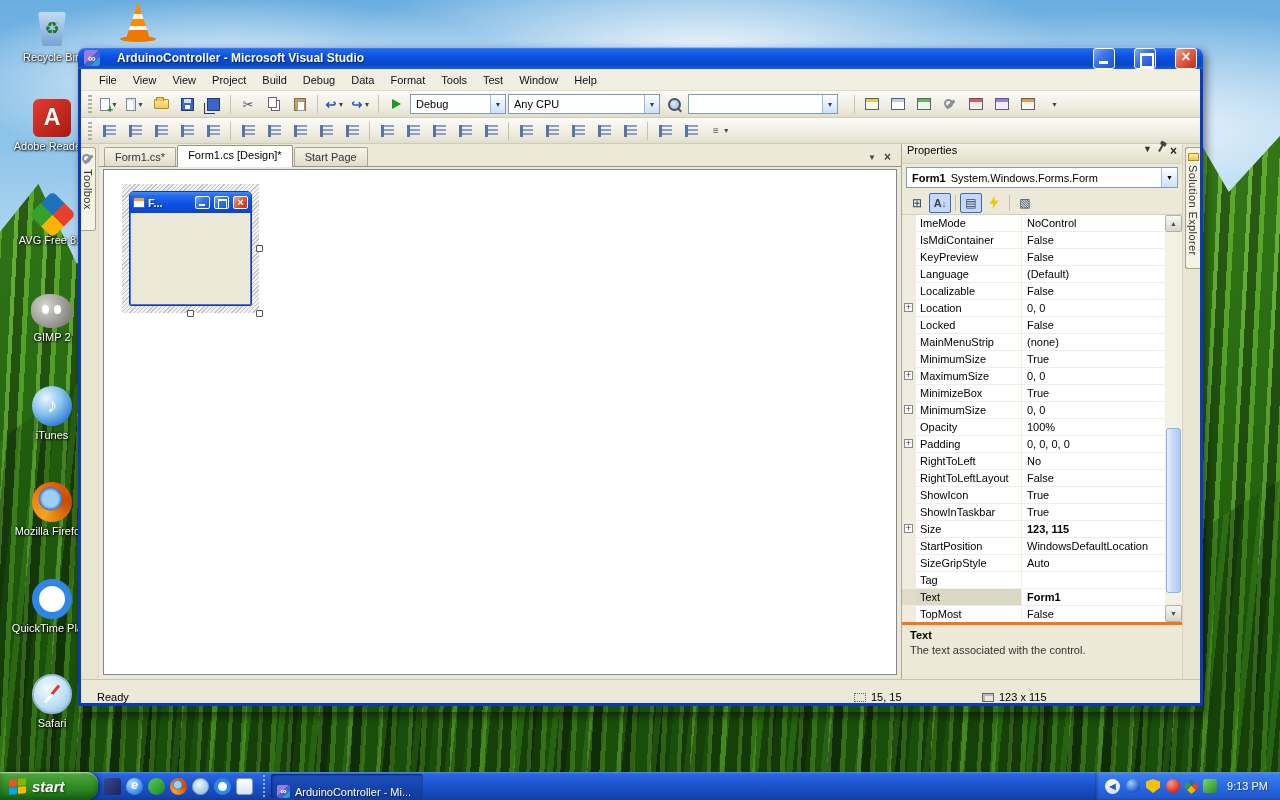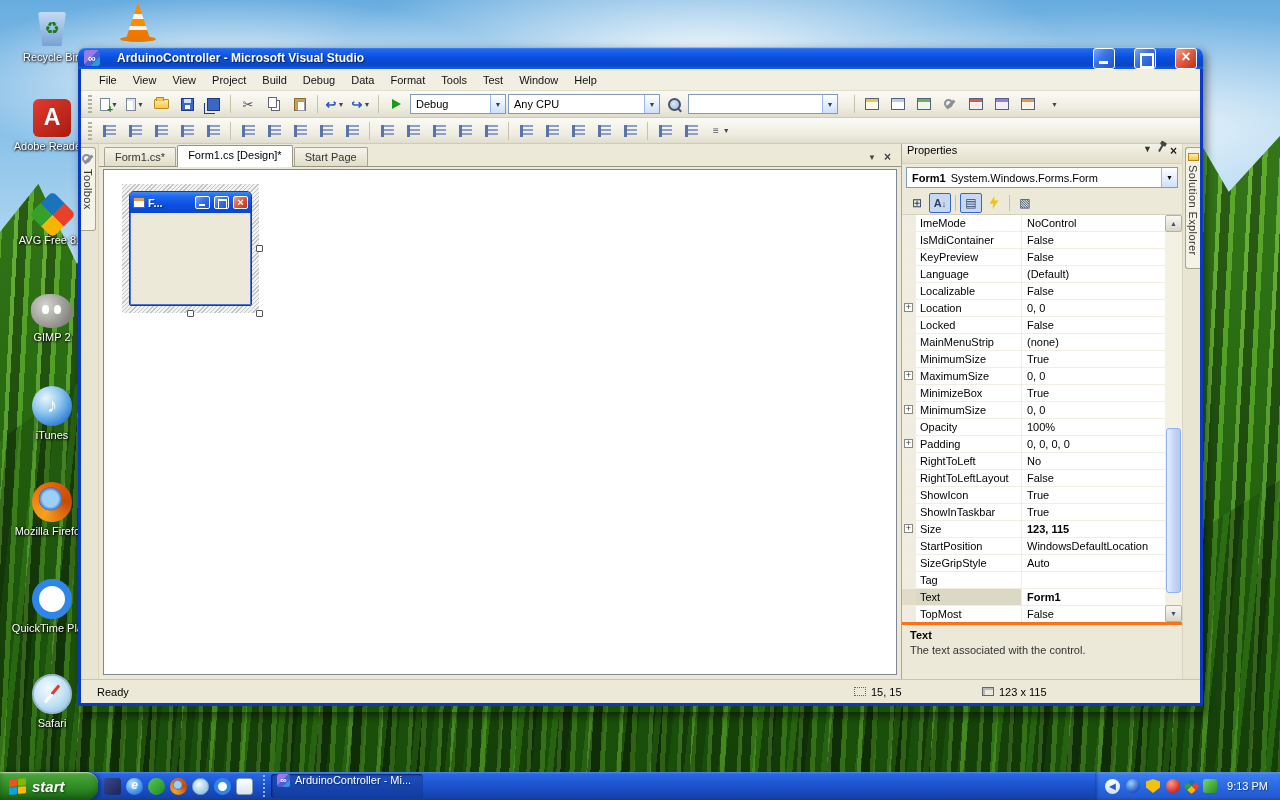--- a/index.html
+++ b/index.html
@@ -169,21 +169,21 @@
   .pval.b{font-weight:bold}
   .vscroll{position:absolute;right:0;top:0;bottom:0;width:17px;background:#f2f1e4}
   .sb-btn{position:absolute;left:0;width:17px;height:17px;background:linear-gradient(#f8f8f4,#d8d6c8);border:1px solid #b5b2a4;border-radius:2px;display:flex;align-items:center;justify-content:center;font-size:7px;color:#44506a}
   .sb-up{top:0}.sb-dn{bottom:0}
   .sb-thumb{position:absolute;left:1px;width:15px;top:213px;height:165px;border:1px solid #8cb0f0;border-radius:3px;background:linear-gradient(90deg,#e9effc,#c6d6f8 50%,#b0c8f5)}
   .props-desc{height:54px;padding:4px 8px;background:#ece9d8}
   .props-desc .ttl{font-weight:bold;margin-bottom:3px;color:#000}
   .props-desc .txt{color:#333}
 
   
-  .statusbar{height:24px;display:flex;align-items:center;background:#ece9d8;border-top:1px solid #c8c4ae;padding:0 8px}
+  .statusbar{height:24px;display:flex;align-items:flex-end;background:#ece9d8;border-top:1px solid #c8c4ae;padding:0 8px}
   .sb-ready{padding-left:8px;color:#000}
   .sb-spacer{flex:1}
   .spane{display:flex;align-items:center;gap:5px;width:128px;color:#000}
   .spane.last{width:150px;margin-right:60px}
   .sic-pos{width:12px;height:9px;border:1px dotted #666}
   .sic-size{width:12px;height:9px;border:1px solid #666;box-shadow:inset 2px 2px 0 #b8b8b8}
 
   
   .taskbar{position:absolute;left:0;bottom:0;width:1280px;height:28px;background:linear-gradient(180deg,#4a8af2 0%,#2a66e2 8%,#1c54cf 45%,#1545b2 85%,#123c9e 100%);display:flex;align-items:center;z-index:50}
   .start-btn{height:28px;width:98px;border-radius:0 12px 12px 0;display:flex;align-items:center;gap:6px;padding-left:9px;flex:0 0 auto;
@@ -196,21 +196,21 @@
   .ql{width:17px;height:17px;border-radius:3px;flex:0 0 auto}
   .ql-kb{background:linear-gradient(135deg,#3a4a8a,#18245a)}
   .ql-ie{border-radius:50%;background:radial-gradient(circle at 35% 30%,#bfe0ff,#2f86e8 70%);position:relative}
   .ql-ie::after{content:"e";position:absolute;left:50%;top:50%;transform:translate(-50%,-55%);color:#fff;font-size:12px;font-style:italic;font-weight:bold}
   .ql-msn{background:linear-gradient(135deg,#58c858,#1e8a1e);border-radius:50%}
   .ql-ff{border-radius:50%;background:radial-gradient(circle at 45% 40%,#9cd0f8 0 24%,#3f74c8 34%,rgba(0,0,0,0) 36%),conic-gradient(from 210deg,#f6a21d,#ef6a0a,#c84a04,#f6a21d)}
   .ql-safari{border-radius:50%;background:radial-gradient(circle at 40% 35%,#f0faff,#9cc8e8 70%);border:1px solid #88a8c8}
   .ql-qt{border-radius:50%;background:#fff;border:4px solid #2f86e8}
   .ql-doc{background:linear-gradient(#fff,#d8e4f4);border:1px solid #8899aa}
   .tb-div{width:2px;height:22px;margin:0 4px;background:repeating-linear-gradient(180deg,#9ab4ee 0 2px,transparent 2px 4px)}
-  .task-btn{height:24px;width:152px;margin-left:2px;border-radius:3px;display:flex;align-items:flex-start;gap:5px;padding:0 6px;flex:0 0 auto;
+  .task-btn{height:24px;width:152px;margin-left:2px;border-radius:3px;display:flex;align-items:flex-end;gap:5px;padding:0 6px;flex:0 0 auto;
     background:linear-gradient(180deg,#1e50c0 0%,#1745ae 50%,#123c9e 100%);box-shadow:inset 1px 1px 2px rgba(0,0,20,.6);color:#fff}
   .task-ic{width:13px;height:13px;border-radius:2px;background:linear-gradient(135deg,#9a7ae0 0 45%,#4a5fd0 45% 70%,#2a9ad8 70%);position:relative;flex:0 0 auto}
   .task-ic::after{content:"∞";position:absolute;left:50%;top:50%;transform:translate(-50%,-56%);color:#fff;font-size:9px;font-weight:bold}
   .task-label{font-size:11px;white-space:nowrap;overflow:hidden;text-shadow:1px 1px 1px rgba(0,0,0,.4)}
   .tray{margin-left:auto;height:28px;display:flex;align-items:center;gap:6px;padding:0 12px 0 10px;
     background:linear-gradient(180deg,#6aa6f8 0%,#3a7cf0 10%,#2a6ae4 50%,#2258cc 95%);box-shadow:inset 2px 0 3px rgba(0,0,40,.35)}
   .tray-chev{width:15px;height:15px;border-radius:50%;background:linear-gradient(#fff,#cfe0f8);display:flex;align-items:center;justify-content:center;color:#2a5ac8;font-size:8px;font-weight:bold}
   .tr{width:14px;height:14px;flex:0 0 auto}
   .tr-shield{background:#f4c20d;clip-path:polygon(50% 0,100% 18%,100% 60%,50% 100%,0 60%,0 18%)}
   .tr-red{border-radius:50%;background:radial-gradient(circle at 35% 30%,#ff9a8a,#d82a1a 70%)}

